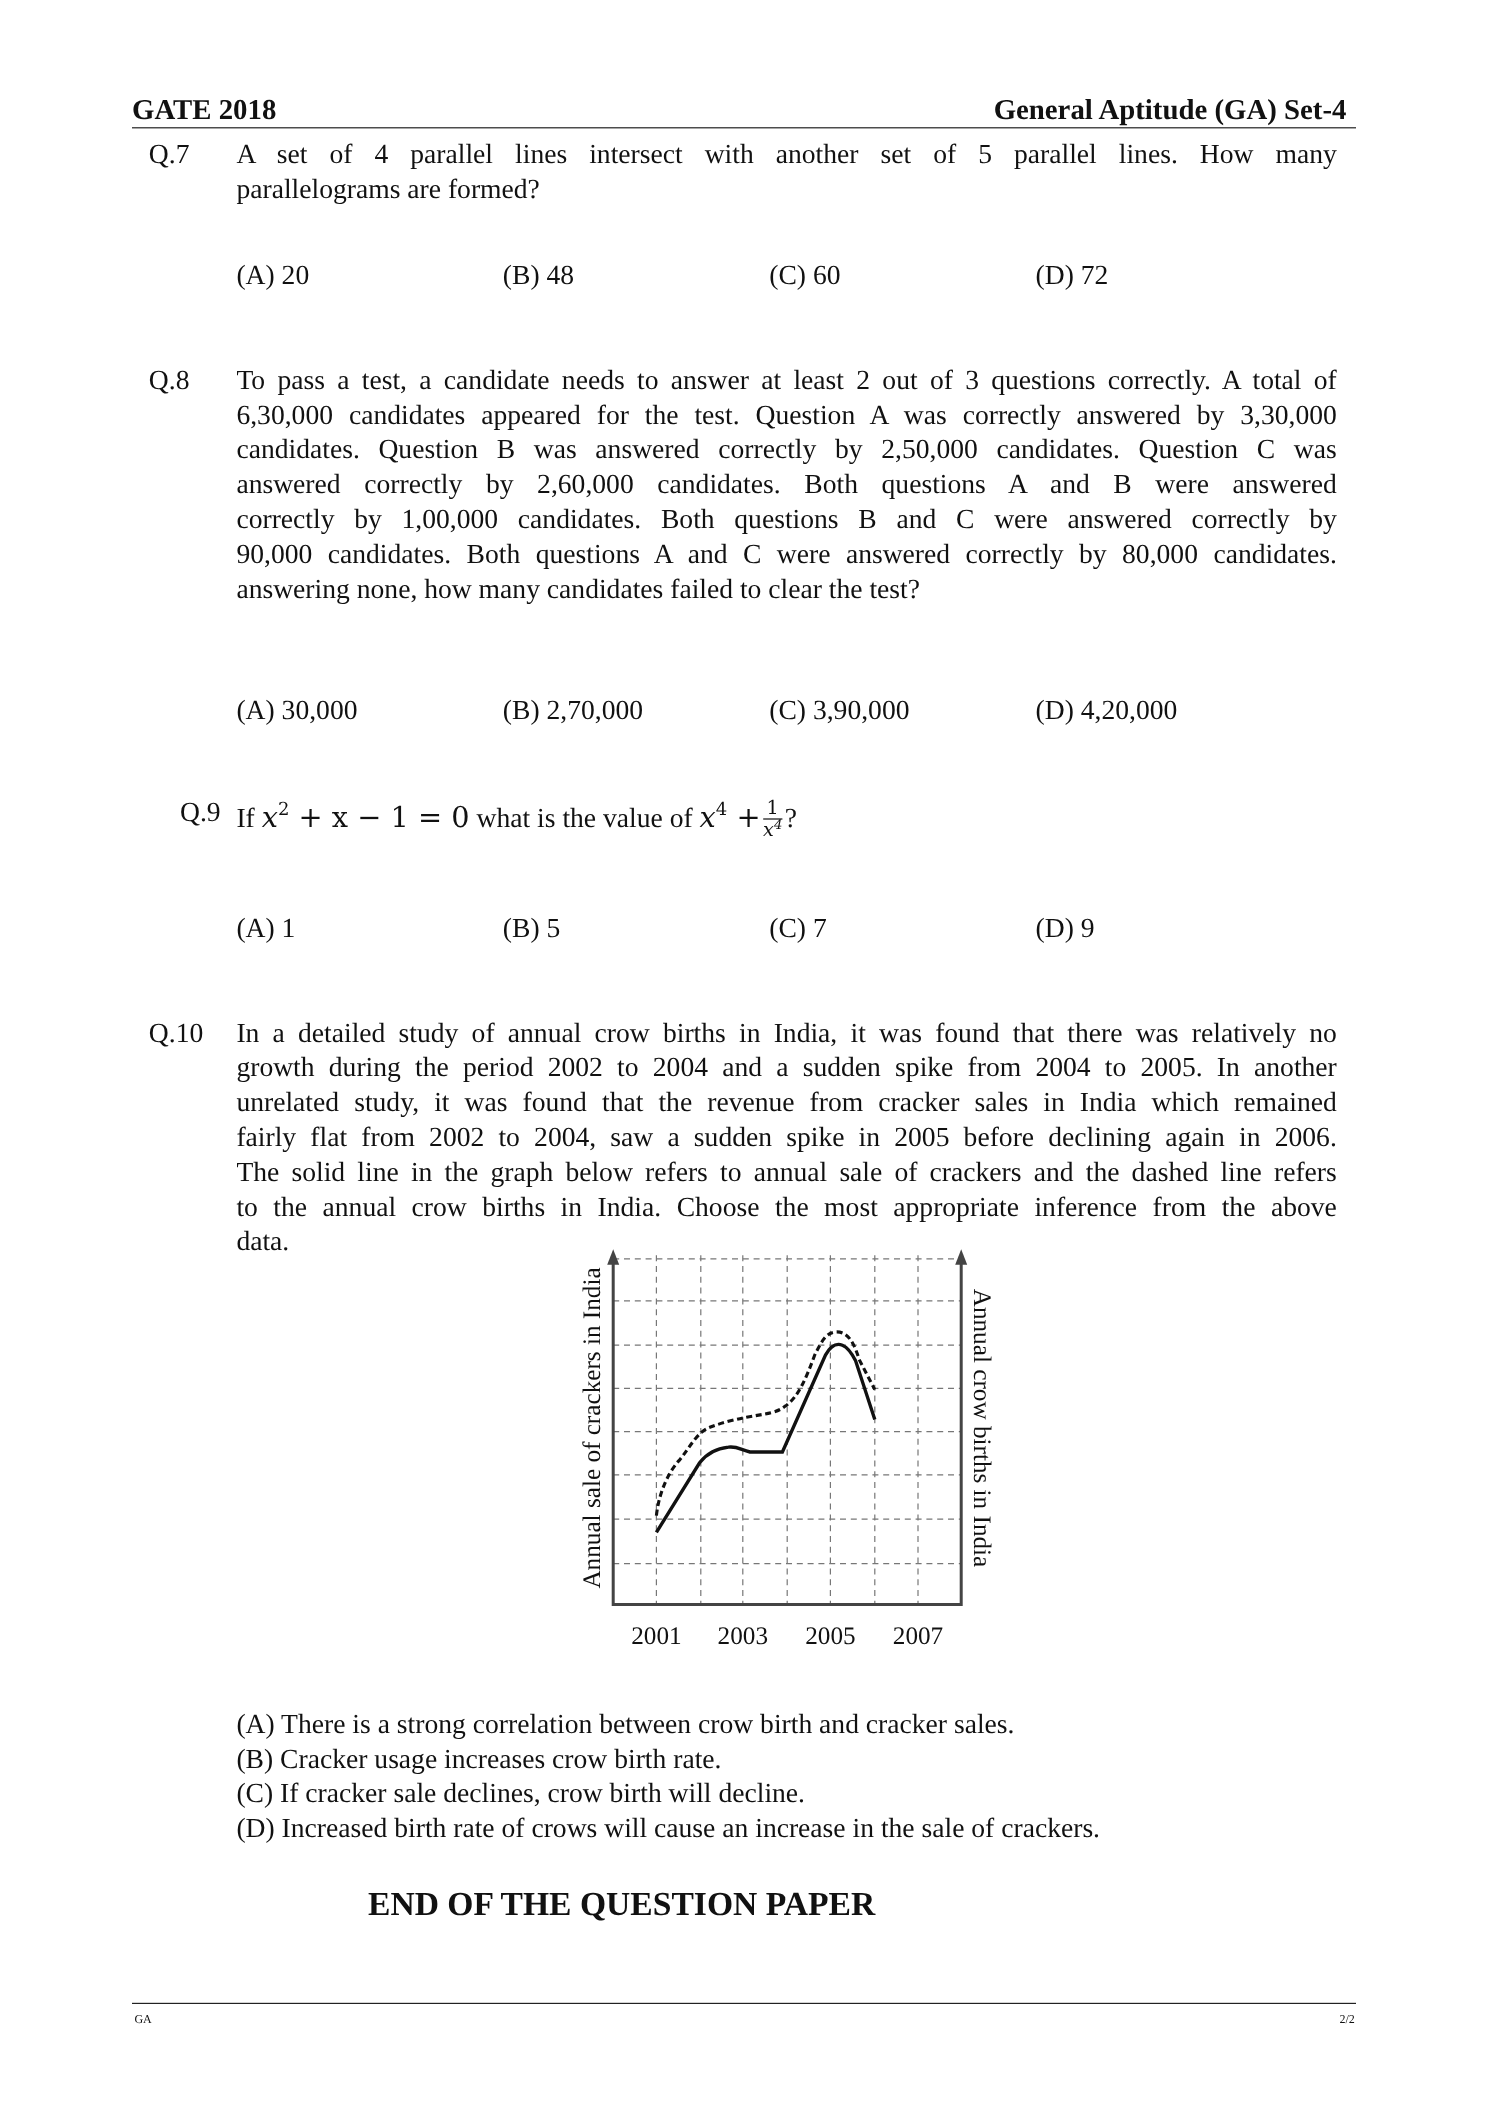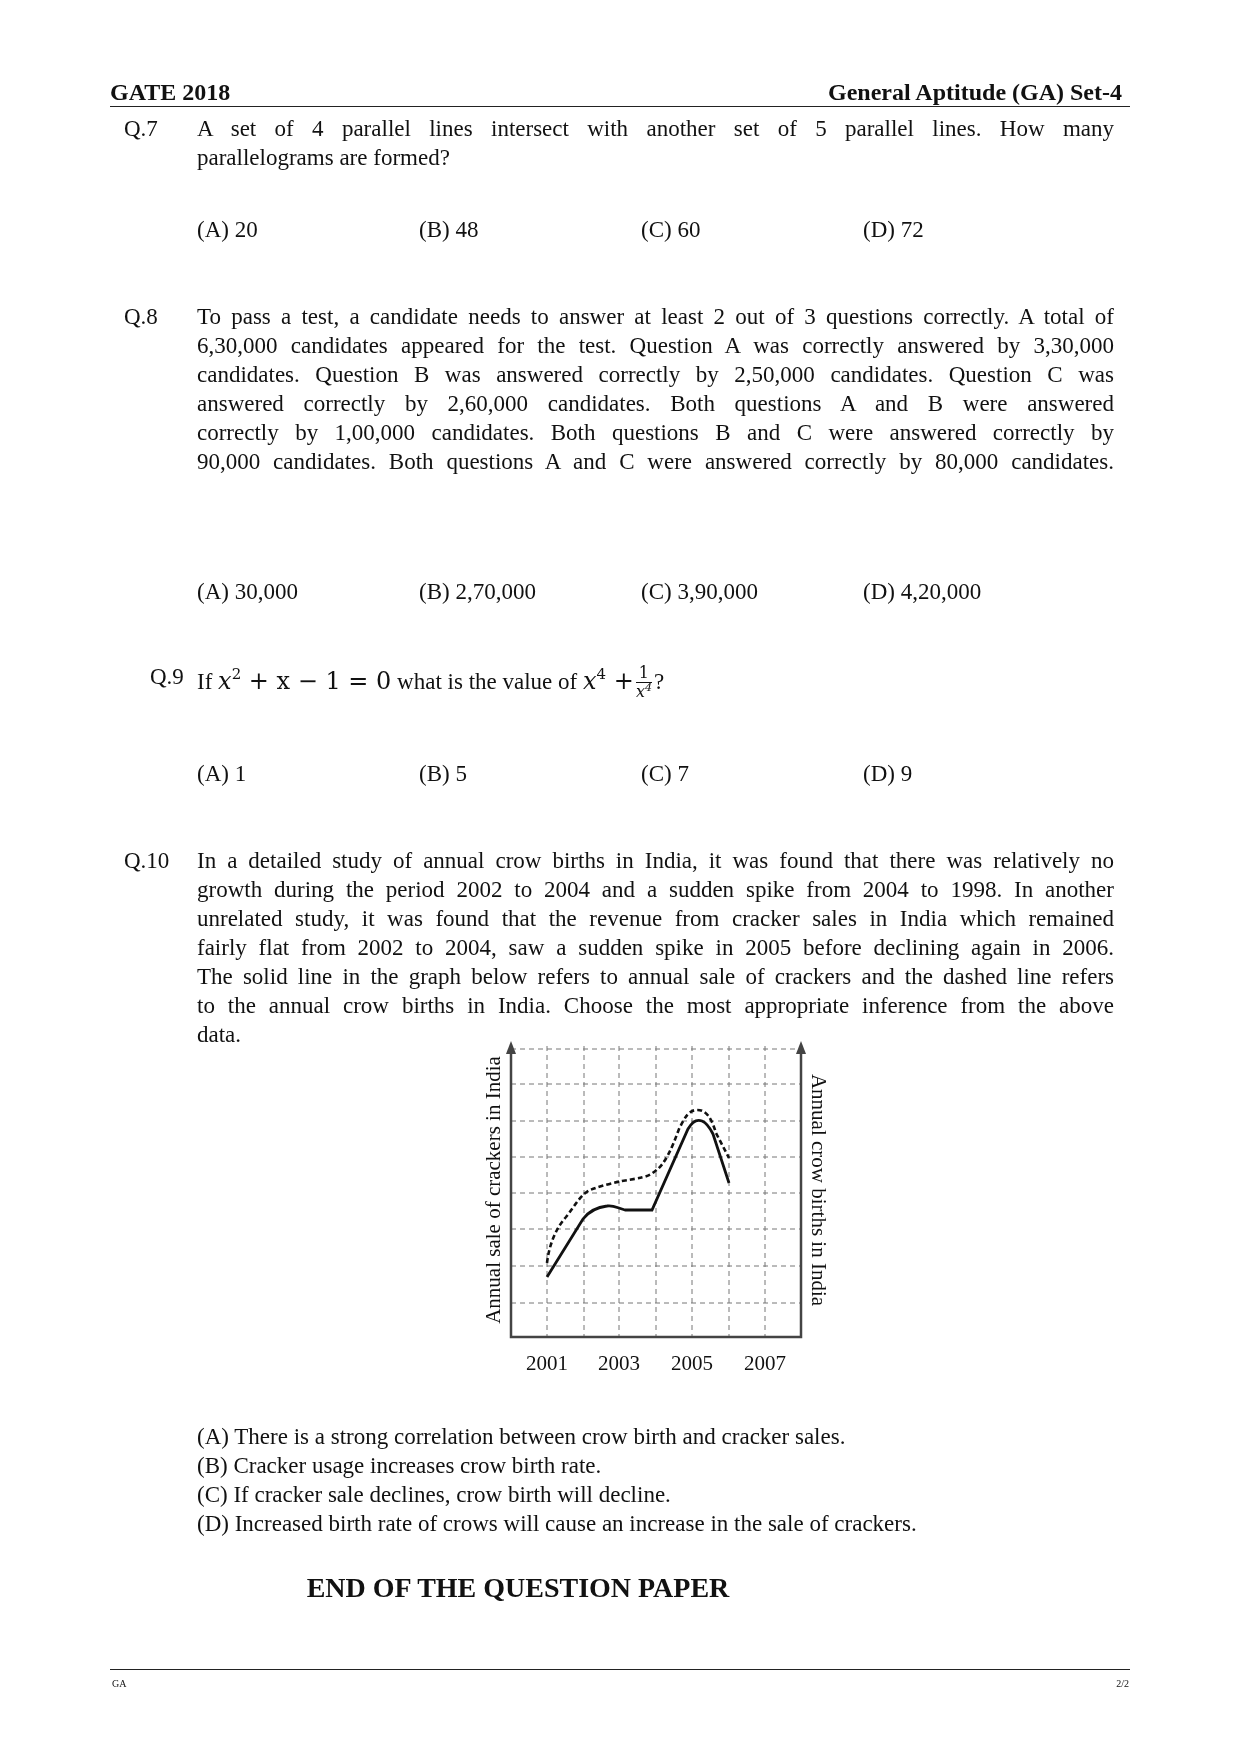--- a/index.html
+++ b/index.html
@@ -43,20 +43,21 @@
 <div class="opt" style="left:863px;top:215px;">(D) 72</div>
 
 <div class="abs qlabel" style="top:302px;">Q.8</div>
 <div class="abs qbody" style="top:302px;">
   <span class="line">To pass a test, a candidate needs to answer at least 2 out of 3 questions correctly. A total of</span>
   <span class="line">6,30,000 candidates appeared for the test. Question A was correctly answered by 3,30,000</span>
   <span class="line">candidates. Question B was answered correctly by 2,50,000 candidates. Question C was</span>
   <span class="line">answered correctly by 2,60,000 candidates. Both questions A and B were answered</span>
   <span class="line">correctly by 1,00,000 candidates. Both questions B and C were answered correctly by</span>
   <span class="line">90,000 candidates. Both questions A and C were answered correctly by 80,000 candidates.</span>
+  <span class="line last">answering none, how many candidates failed to clear the test?</span>
 </div>
 <div class="opt" style="left:197px;top:577px;">(A) 30,000</div>
 <div class="opt" style="left:419px;top:577px;">(B) 2,70,000</div>
 <div class="opt" style="left:641px;top:577px;">(C) 3,90,000</div>
 <div class="opt" style="left:863px;top:577px;">(D) 4,20,000</div>
 
 <div class="abs qlabel" style="top:662px;margin-left:26px;">Q.9</div>
 <div class="abs" style="left:197px;top:664px;font-size:23px;line-height:34px;white-space:nowrap;">
   <span>If</span>
   <span class="math"><span>x</span><sup class="up">2</sup> <span class="up" style="font-style:normal">+ x − 1 = 0</span></span>
@@ -64,21 +65,21 @@
   <span class="math"><span>x</span><sup class="up">4</sup> <span class="up" style="font-style:normal">+</span><span class="frac"><span class="num">1</span><span class="den"><span>x</span><sup>4</sup></span></span></span><span>?</span>
 </div>
 <div class="opt" style="left:197px;top:759px;">(A) 1</div>
 <div class="opt" style="left:419px;top:759px;">(B) 5</div>
 <div class="opt" style="left:641px;top:759px;">(C) 7</div>
 <div class="opt" style="left:863px;top:759px;">(D) 9</div>
 
 <div class="abs qlabel" style="top:846px;">Q.10</div>
 <div class="abs qbody" style="top:846px;">
   <span class="line">In a detailed study of annual crow births in India, it was found that there was relatively no</span>
-  <span class="line">growth during the period 2002 to 2004 and a sudden spike from 2004 to 1998. In another</span>
+  <span class="line">growth during the period 2002 to 2004 and a sudden spike from 2004 to 2005. In another</span>
   <span class="line">unrelated study, it was found that the revenue from cracker sales in India which remained</span>
   <span class="line">fairly flat from 2002 to 2004, saw a sudden spike in 2005 before declining again in 2006.</span>
   <span class="line">The solid line in the graph below refers to annual sale of crackers and the dashed line refers</span>
   <span class="line">to the annual crow births in India. Choose the most appropriate inference from the above</span>
   <span class="line last">data.</span>
 </div>
 
 <svg class="abs" style="left:470px;top:1040px;" width="370" height="340" viewBox="470 1040 370 340">
   <g stroke="#777" stroke-width="1" stroke-dasharray="5,4" fill="none">
     <line x1="547" y1="1046" x2="547" y2="1337"></line>

